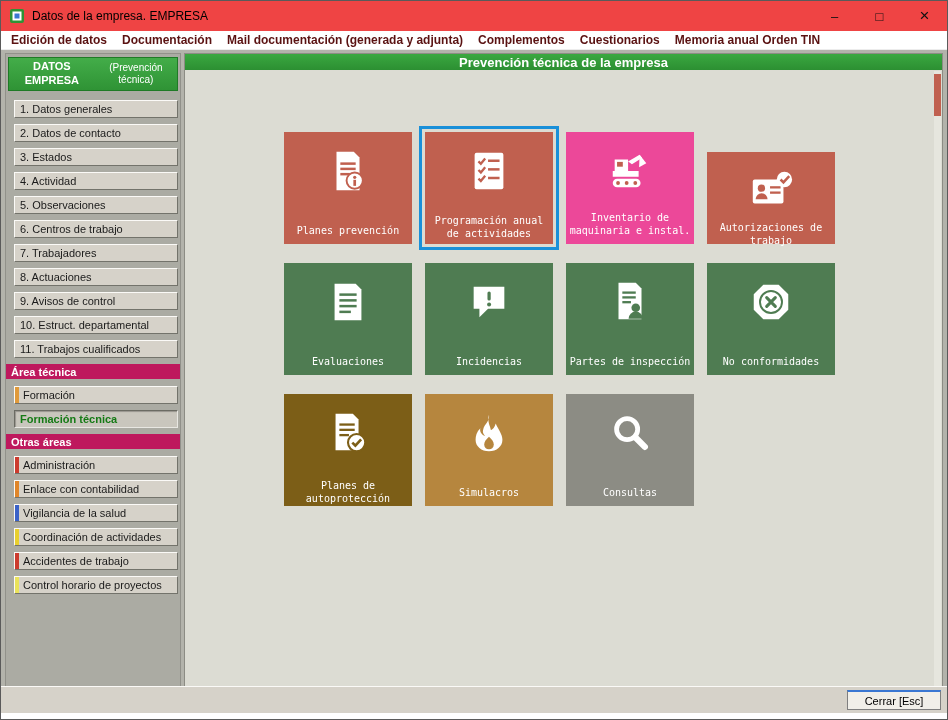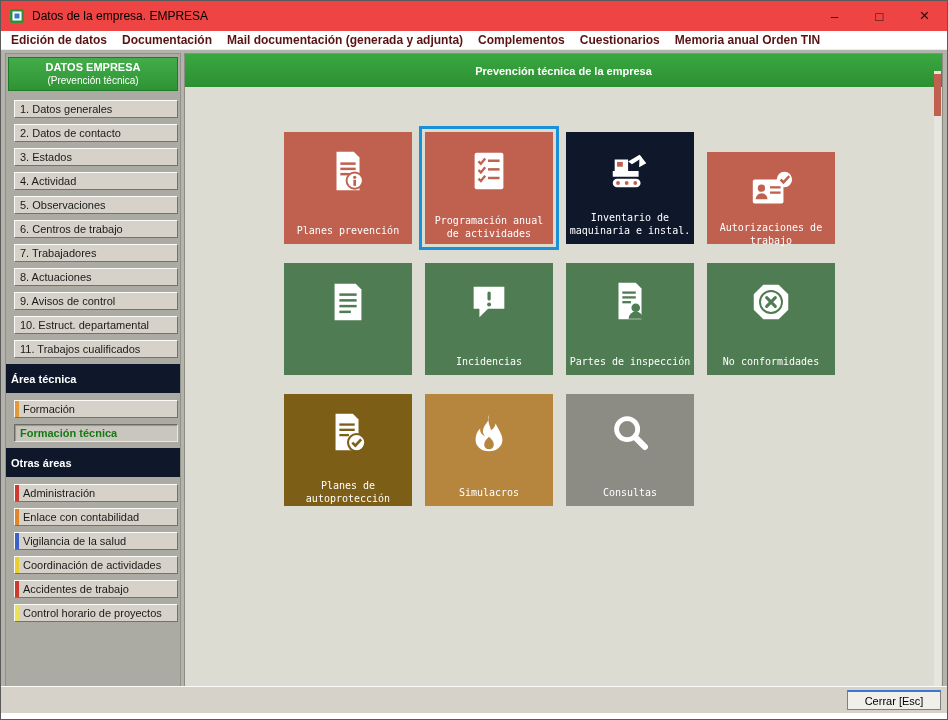--- a/index.html
+++ b/index.html
@@ -26,39 +26,39 @@
   .menu-item{font-size:12px;font-weight:700;color:#5a1212;white-space:nowrap;cursor:default;}
 
   
   .app-body{position:absolute;left:0;top:49px;right:0;bottom:27px;background:#b3b3ab;}
 
   
   .sidebar{position:absolute;left:4px;top:3px;width:176px;bottom:0;background:#ababa3;
     border:1px solid #91918a;padding-top:3px;}
   .side-header{height:34px;margin:0 2px 9px 2px;text-align:center;color:#fff;
     background:linear-gradient(#43ad49,#2f9335);border:1px solid #1f7a26;
-    display:flex;flex-direction:column;align-items:center;justify-content:center;line-height:1.25;}
+    display:flex;flex-direction:row;align-items:center;justify-content:center;line-height:1.25;}
   .side-header .l1{font-size:11px;font-weight:700;}
   .side-header .l2{font-size:10px;}
   .side-item{height:18px;margin:0 2px 6px 8px;background:#d6d2c9;
     border:1px solid;border-color:#fbfaf7 #73736b #73736b #fbfaf7;
     display:flex;align-items:center;font-size:11px;color:#1a1a1a;cursor:default;overflow:hidden;}
   .side-item .pad{padding-left:5px;white-space:nowrap;}
   .side-item .accent{width:4px;align-self:stretch;flex:none;margin-right:4px;}
   .side-item.selected{background:#c9c6bd;border-color:#6b6b63 #e8e7e2 #e8e7e2 #6b6b63;
     box-shadow:inset 1px 1px 1px rgba(0,0,0,.25);}
   .side-item.selected .pad{color:#157a15;font-weight:700;}
-  .side-section{height:29px;margin:2px 0 7px 0;background:#0f172a;color:#ffffff;
+  .side-section{height:15px;margin:2px 0 7px 0;background:#be185d;color:#ffffff;
     font-size:11px;font-weight:700;display:flex;align-items:center;padding-left:5px;}
 
   
   .main{position:absolute;left:183px;top:3px;right:4px;bottom:0;background:#dcdcd3;
     border:1px solid #8c8c84;}
-  .main-header{height:33px;background:linear-gradient(#3aa840,#2c8f32);color:#fff;
-    font-size:11px;font-weight:700;display:flex;align-items:center;justify-content:center;}
+  .main-header{height:16px;background:linear-gradient(#3aa840,#2c8f32);color:#fff;
+    font-size:13px;font-weight:700;display:flex;align-items:center;justify-content:center;}
   .vscroll{position:absolute;top:17px;right:1px;bottom:1px;width:7px;background:#e6e6de;}
   .vscroll-thumb{position:absolute;top:3px;left:0;right:0;height:42px;background:#c0604f;}
 
   
   .tiles{position:absolute;left:99px;top:78px;display:grid;
     grid-template-columns:repeat(4,128px);grid-auto-rows:112px;gap:19px 13px;}
   .tile{position:relative;display:flex;flex-direction:column;align-items:center;
     color:#fff;cursor:pointer;}
   .tile-icon{height:70px;display:flex;align-items:center;justify-content:center;flex:none;padding-top:8px;}
   .tile-label{flex:1;display:flex;align-items:flex-end;justify-content:center;text-align:center;
@@ -212,21 +212,21 @@
             <rect x="23" y="12" width="12" height="2.6" fill="var(--tile-color)"></rect>
             <path d="M13 23 l2.5 2.5 L20 20" stroke="var(--tile-color)" stroke-width="2.4" fill="none"></path>
             <rect x="23" y="21" width="12" height="2.6" fill="var(--tile-color)"></rect>
             <path d="M13 32 l2.5 2.5 L20 29" stroke="var(--tile-color)" stroke-width="2.4" fill="none"></path>
             <rect x="23" y="30" width="12" height="2.6" fill="var(--tile-color)"></rect>
           </svg>
         </div>
         <div class="tile-label">Programación anual de actividades</div>
       </div>
 
-      <div class="tile" style="background: #0f172a; --tile-color: #c0604f;">
+      <div class="tile" style="background: #ec4899; --tile-color: #c0604f;">
         <div class="tile-icon">
           <svg width="46" height="46" viewBox="0 0 48 48">
             <rect x="8" y="12" width="14" height="12" fill="#fff"></rect>
             <rect x="10.5" y="14.5" width="6" height="5" fill="var(--tile-color)"></rect>
             <path d="M22 14 L34 7 L36.5 10.5 L26 17 Z" fill="#fff"></path>
             <path d="M34 7 L41 16 L33.5 20 Z" fill="#fff"></path>
             <rect x="6" y="24" width="27" height="6" fill="#fff"></rect>
             <rect x="6" y="32" width="29" height="9" rx="4.5" fill="#fff"></rect>
             <circle cx="11.5" cy="36.5" r="2" fill="var(--tile-color)"></circle>
             <circle cx="20.5" cy="36.5" r="2" fill="var(--tile-color)"></circle>
@@ -254,20 +254,21 @@
       <div class="tile" style="background: rgb(79, 124, 82); --tile-color: #4f7c52;">
         <div class="tile-icon">
           <svg width="46" height="46" viewBox="0 0 48 48">
             <path d="M10 5 h22 l6 6 v32 h-28 z" fill="#fff"></path>
             <rect x="15" y="15" width="18" height="2.6" fill="var(--tile-color)"></rect>
             <rect x="15" y="21" width="18" height="2.6" fill="var(--tile-color)"></rect>
             <rect x="15" y="27" width="18" height="2.6" fill="var(--tile-color)"></rect>
             <rect x="15" y="33" width="12" height="2.6" fill="var(--tile-color)"></rect>
           </svg>
         </div>
+        <div class="tile-label">Evaluaciones</div>
       </div>
 
       <div class="tile" style="background: rgb(79, 124, 82); --tile-color: #4f7c52;">
         <div class="tile-icon">
           <svg width="46" height="46" viewBox="0 0 48 48">
             <path d="M8 8 h32 v23 h-17 l-9 9 v-9 h-6 z" fill="#fff"></path>
             <rect x="22.4" y="13" width="3.4" height="9.5" rx="1.7" fill="var(--tile-color)"></rect>
             <circle cx="24.1" cy="26.5" r="2.1" fill="var(--tile-color)"></circle>
           </svg>
         </div>

